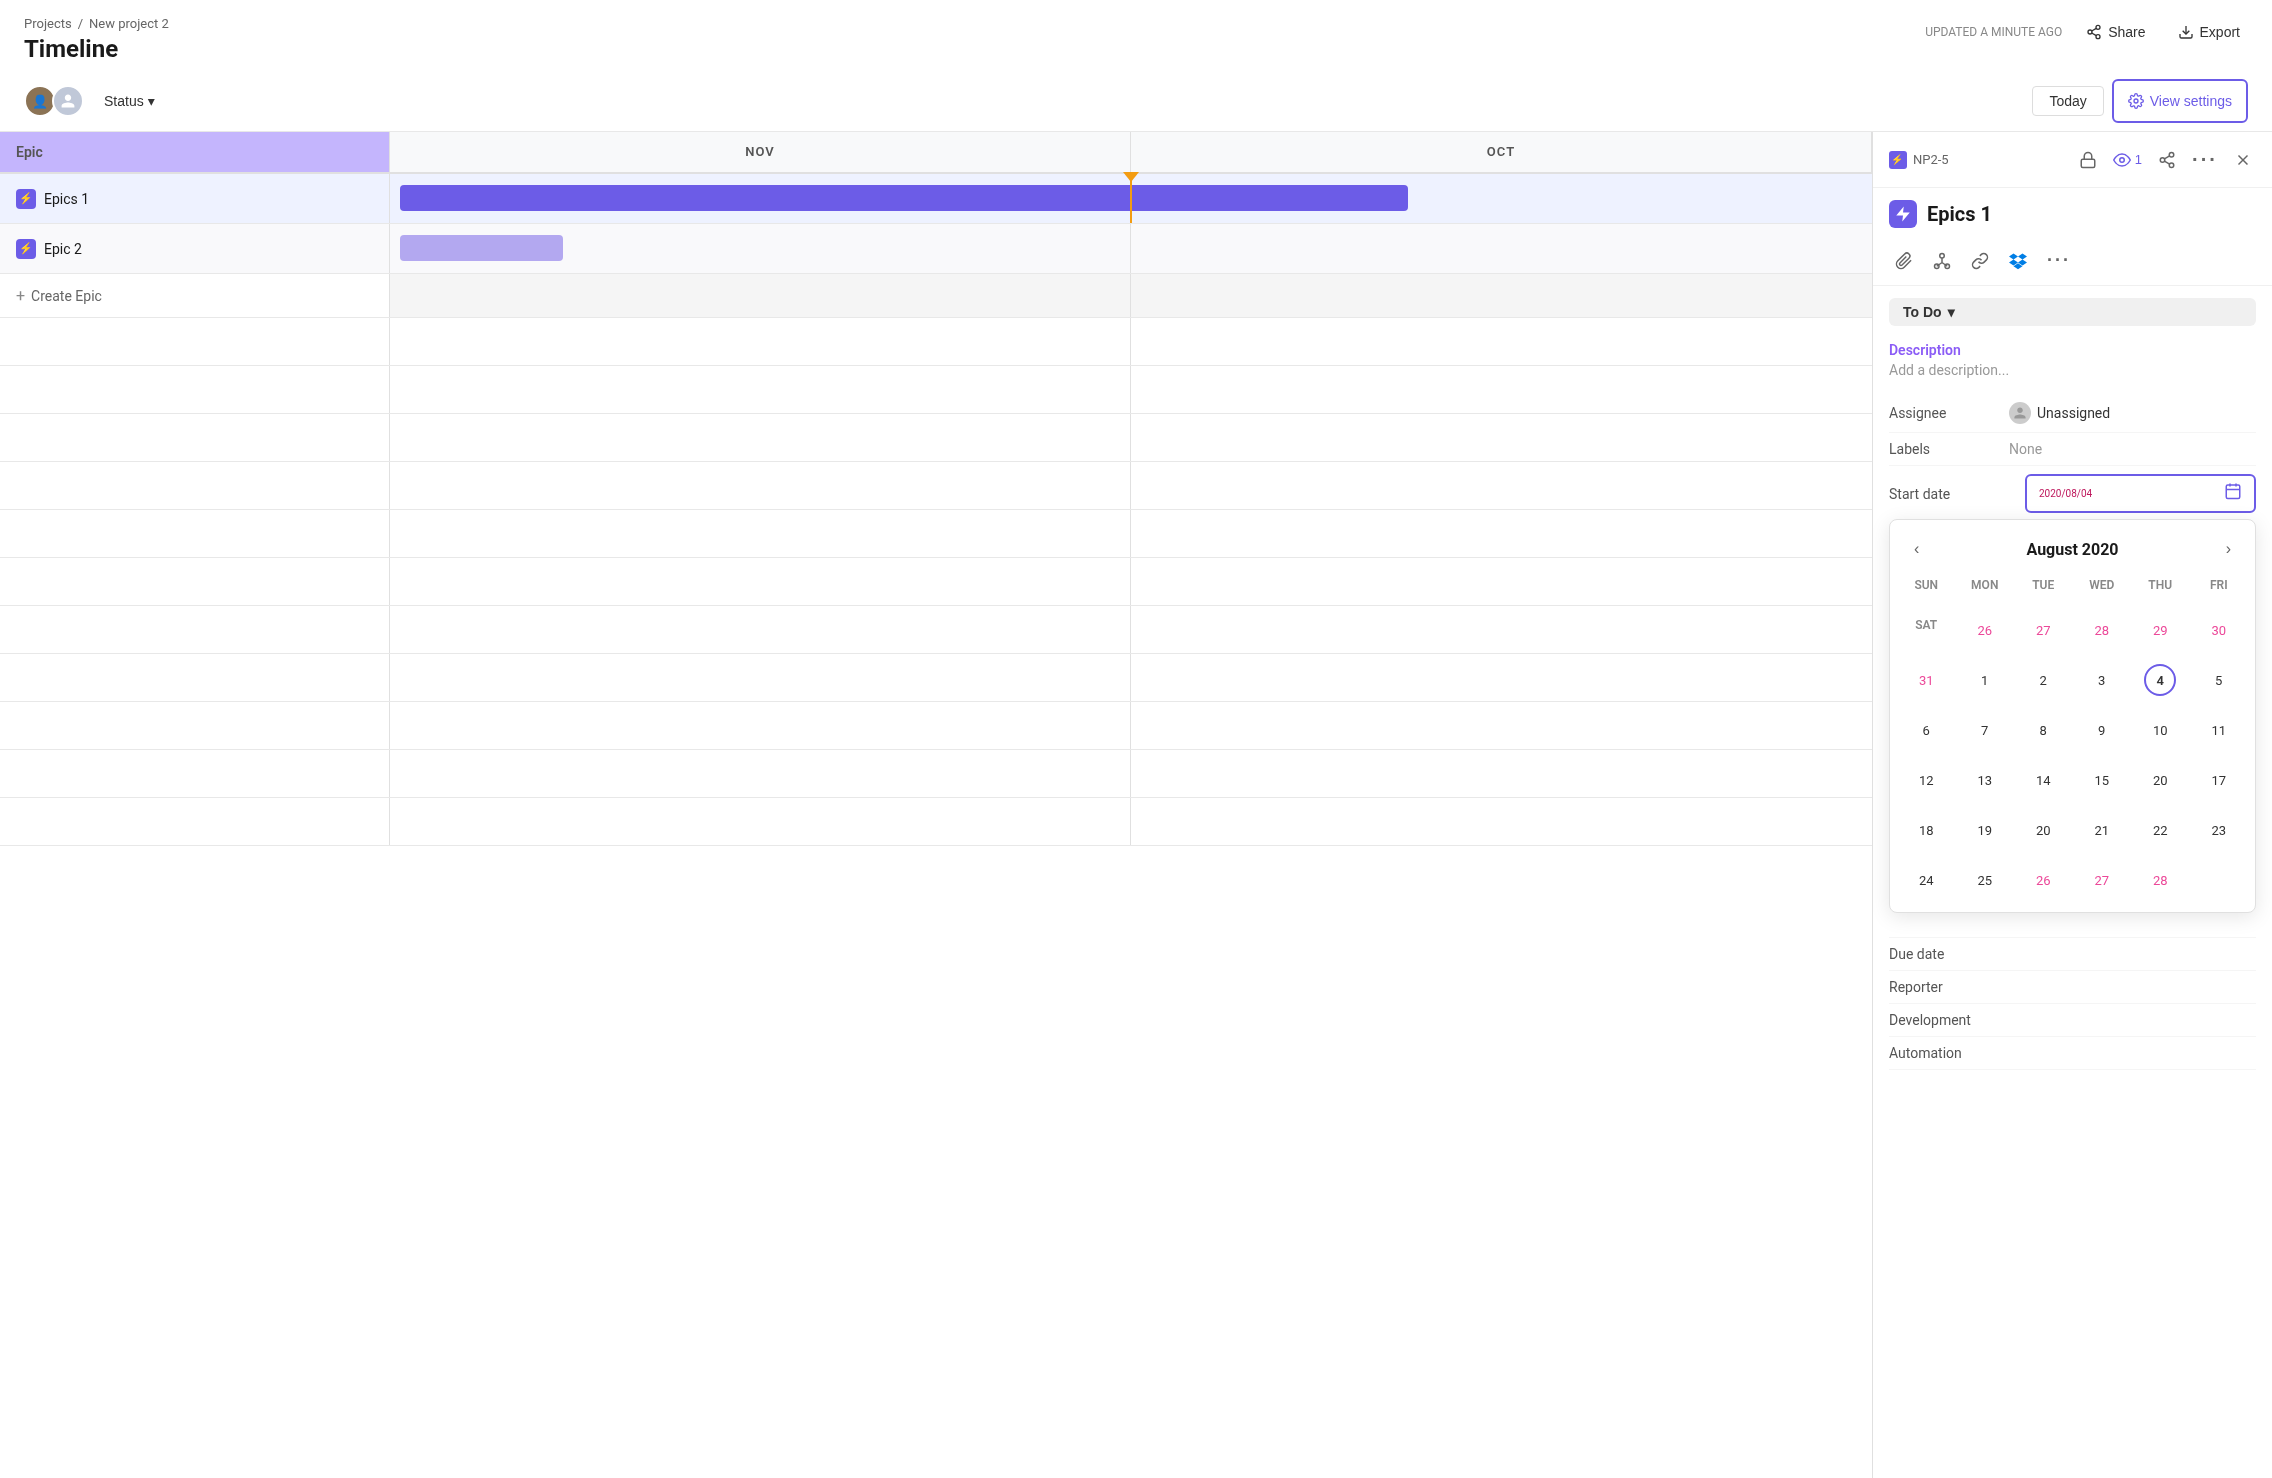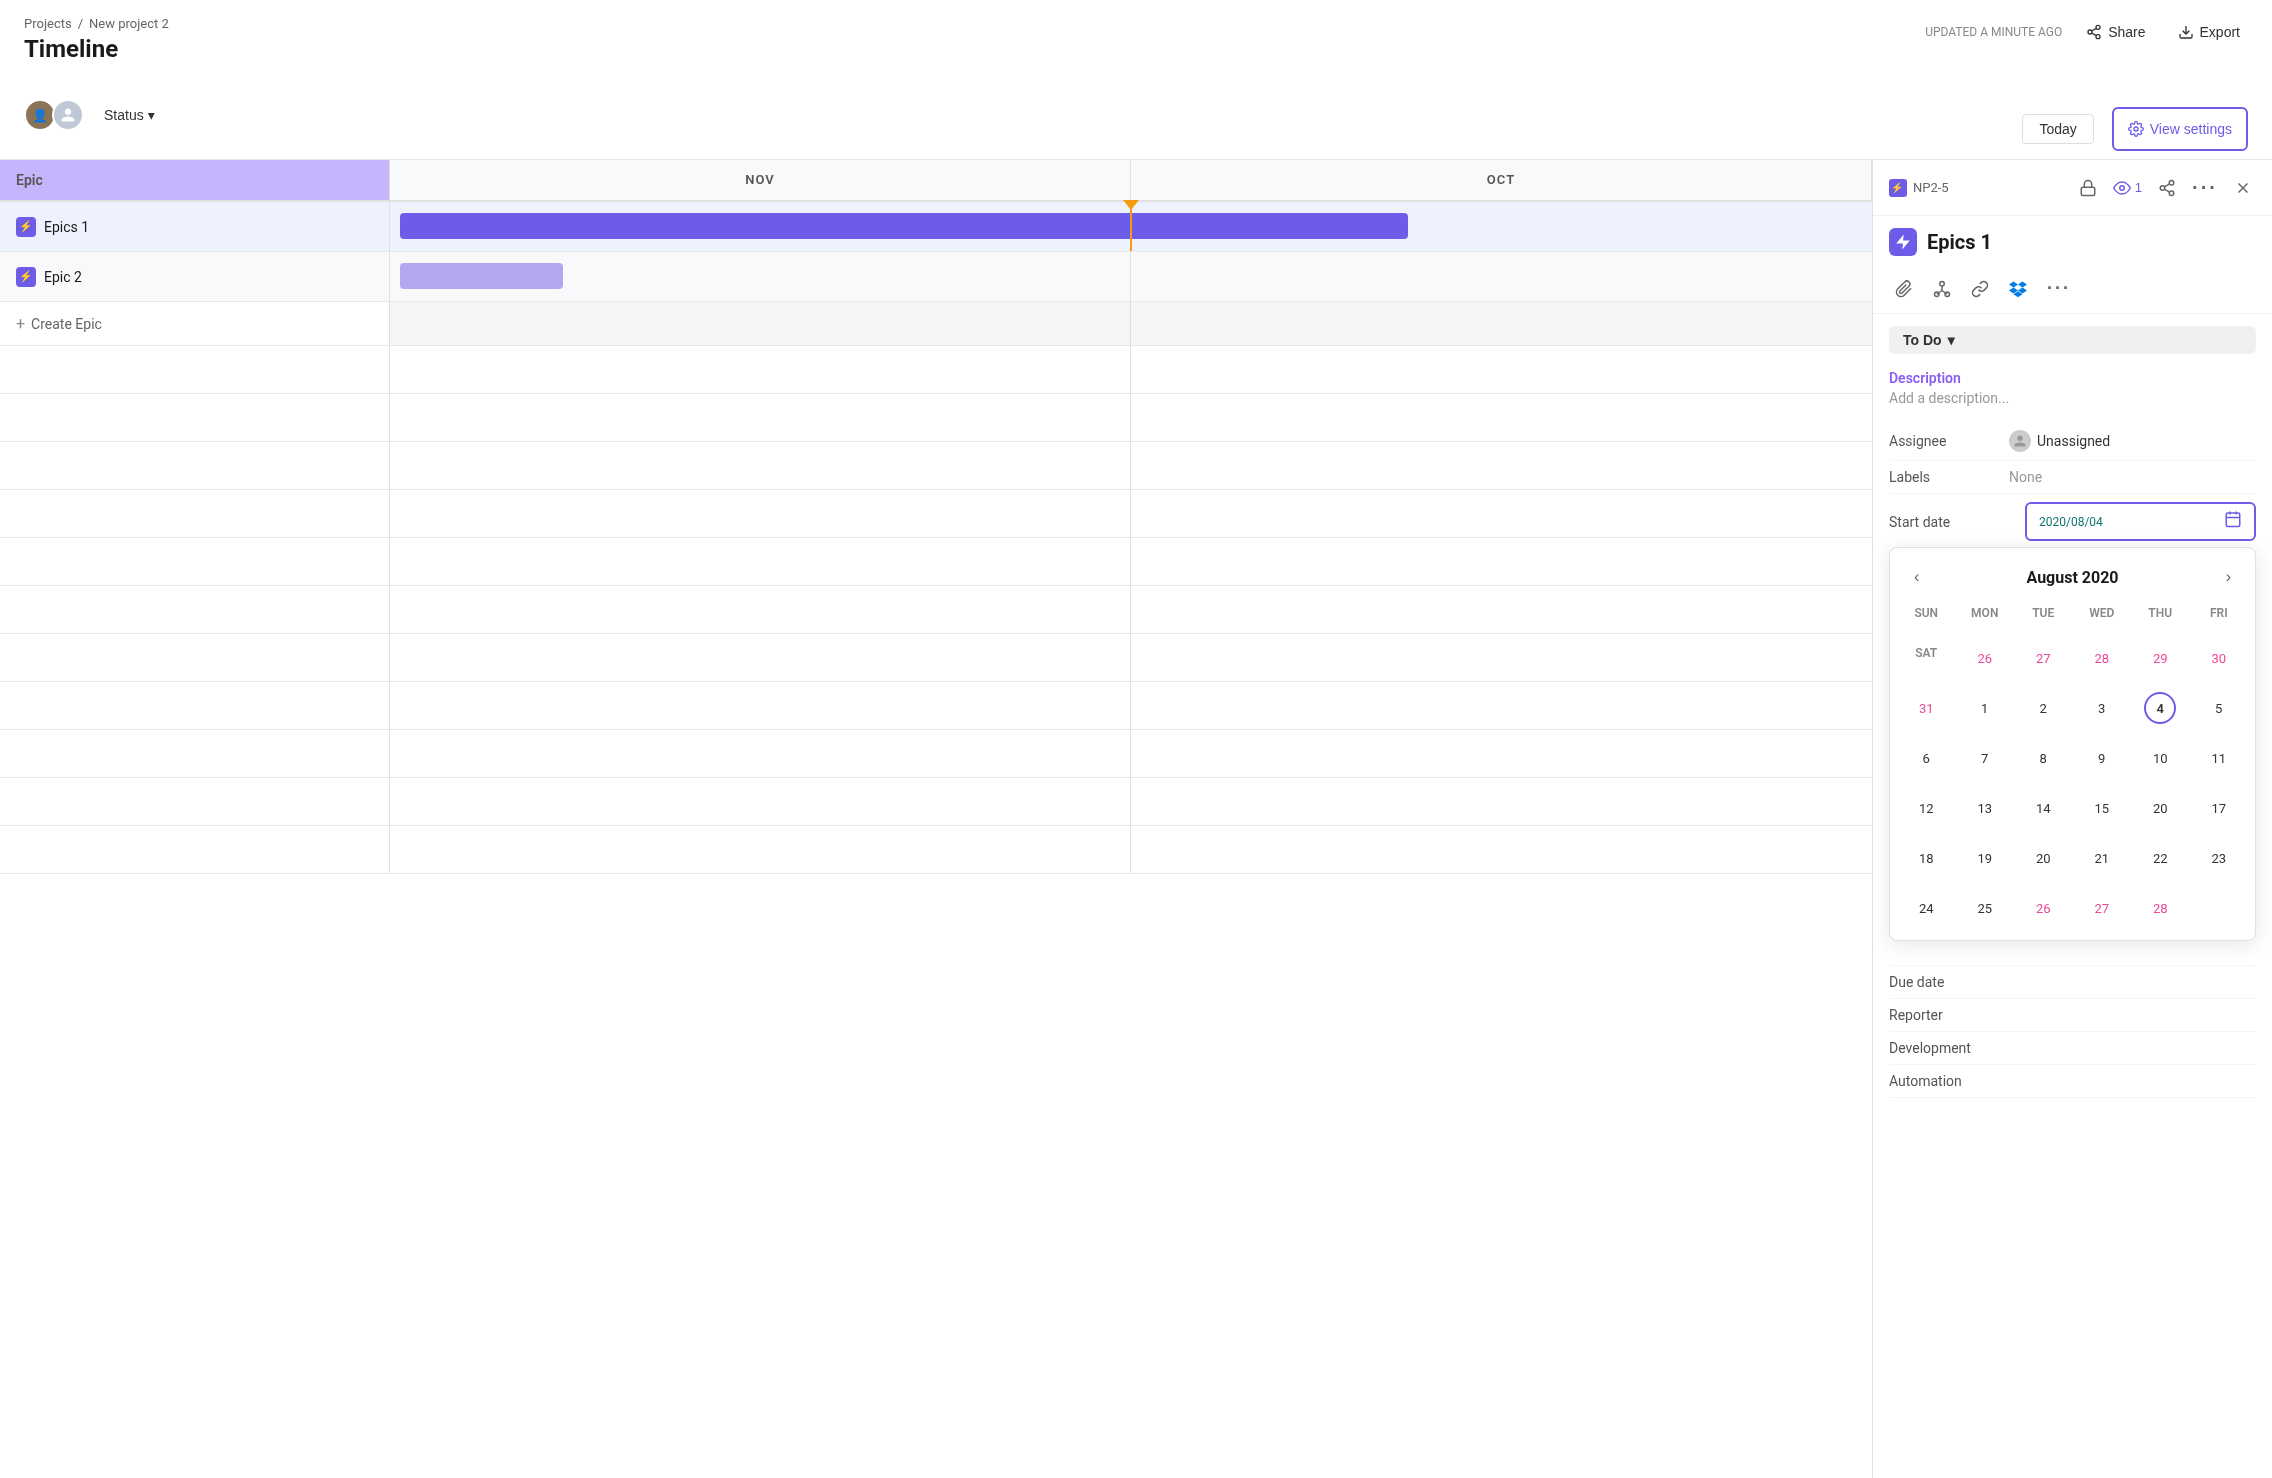--- a/index.html
+++ b/index.html
@@ -11,21 +11,21 @@
     .page-title { font-size: 24px; font-weight: 700; color: #1a1a1a; }
     .header-right { display: flex; align-items: center; gap: 16px; font-size: 12px; color: #888; padding-top: 4px; }
     .action-btn { display: flex; align-items: center; gap: 6px; background: none; border: none; cursor: pointer; color: #333; font-size: 14px; padding: 4px 8px; border-radius: 4px; }
 
     .toolbar { padding: 8px 24px; display: flex; justify-content: space-between; align-items: center; border-bottom: 1px solid #e8e8e8; }
     .toolbar-left { display: flex; align-items: center; gap: 12px; }
     .avatar-group { display: flex; align-items: center; gap: -4px; }
     .avatar { width: 32px; height: 32px; border-radius: 50%; overflow: hidden; border: 2px solid #fff; }
     .avatar-placeholder { width: 32px; height: 32px; border-radius: 50%; background: #c0c8d8; display: flex; align-items: center; justify-content: center; font-size: 16px; color: #fff; border: 2px solid #fff; }
     .status-filter { display: flex; align-items: center; gap: 4px; background: none; border: none; cursor: pointer; font-size: 14px; color: #333; padding: 4px 8px; border-radius: 4px; }
-    .toolbar-right { display: flex; align-items: center; gap: 18px; margin-top: 28px; }
+    .toolbar-right { display: flex; align-items: center; gap: 8px; }
     .today-btn { background: none; border: 1px solid #ddd; border-radius: 4px; padding: 6px 16px; cursor: pointer; font-size: 14px; color: #333; }
     .view-settings-btn { display: flex; align-items: center; gap: 6px; background: none; border: 2px solid #6c5ce7; border-radius: 6px; padding: 12px 14px; cursor: pointer; font-size: 14px; color: #6c5ce7; font-weight: 500; }
 
     .main-layout { display: flex; height: calc(100vh - 130px); }
 
     .timeline-area { flex: 1; overflow: hidden; position: relative; }
     .timeline-header { display: flex; border-bottom: 1px solid #e0e0e0; }
     .epic-col-header { width: 390px; min-width: 390px; padding: 12px 16px; font-weight: 600; font-size: 14px; color: #555; background: #c4b5fd; border-right: 1px solid #e0e0e0; border-bottom: 1px solid #e0e0e0; }
     .month-header { flex: 1; text-align: center; padding: 12px 16px; font-size: 13px; font-weight: 600; color: #555; background: #f8f9fa; border-right: 1px solid #e0e0e0; border-bottom: 1px solid #e0e0e0; letter-spacing: 1px; }
 
@@ -66,21 +66,21 @@
     .field-section { margin-bottom: 16px; }
     .field-label { font-size: 14px; font-weight: 600; color: #8b5cf6; margin-bottom: 4px; }
     .field-value { font-size: 14px; color: #999; }
 
     .field-row { display: flex; align-items: center; padding: 8px 0; border-bottom: 1px solid #f5f5f5; }
     .field-row-label { width: 120px; font-size: 14px; color: #555; flex-shrink: 0; }
     .field-row-value { display: flex; align-items: center; gap: 6px; font-size: 14px; color: #333; }
     .assignee-icon { width: 22px; height: 22px; border-radius: 50%; background: #ccc; display: flex; align-items: center; justify-content: center; font-size: 12px; color: #fff; }
 
     .start-date-input { display: flex; align-items: center; border: 2px solid #6c5ce7; border-radius: 6px; padding: 6px 12px; width: 100%; justify-content: space-between; }
-    .start-date-text { font-size: 12px; color: #0f766e; }
+    .start-date-text { font-size: 10px; color: #be185d; }
     .calendar-icon-btn { background: none; border: none; cursor: pointer; color: #6c5ce7; font-size: 18px; }
 
     .calendar-popup { background: #fff; border: 1px solid #e0e0e0; border-radius: 8px; padding: 16px; margin: 0 0 16px; box-shadow: 0 4px 20px rgba(0,0,0,0.1); }
     .cal-header { display: flex; align-items: center; justify-content: space-between; margin-bottom: 12px; }
     .cal-nav-btn { background: none; border: none; cursor: pointer; color: #666; font-size: 16px; padding: 4px 8px; border-radius: 4px; }
     .cal-month-title { font-size: 16px; font-weight: 700; color: #1a1a1a; }
     .cal-grid { display: grid; grid-template-columns: repeat(6, 1fr); gap: 18px; }
     .cal-day-header { text-align: center; font-size: 12px; font-weight: 600; color: #888; padding: 4px; }
     .cal-day { text-align: center; font-size: 13px; color: #333; padding: 6px 4px; border-radius: 50%; cursor: pointer; width: 32px; height: 32px; display: flex; align-items: center; justify-content: center; margin: auto; }
     .cal-day.other-month { color: #ec4899; }

